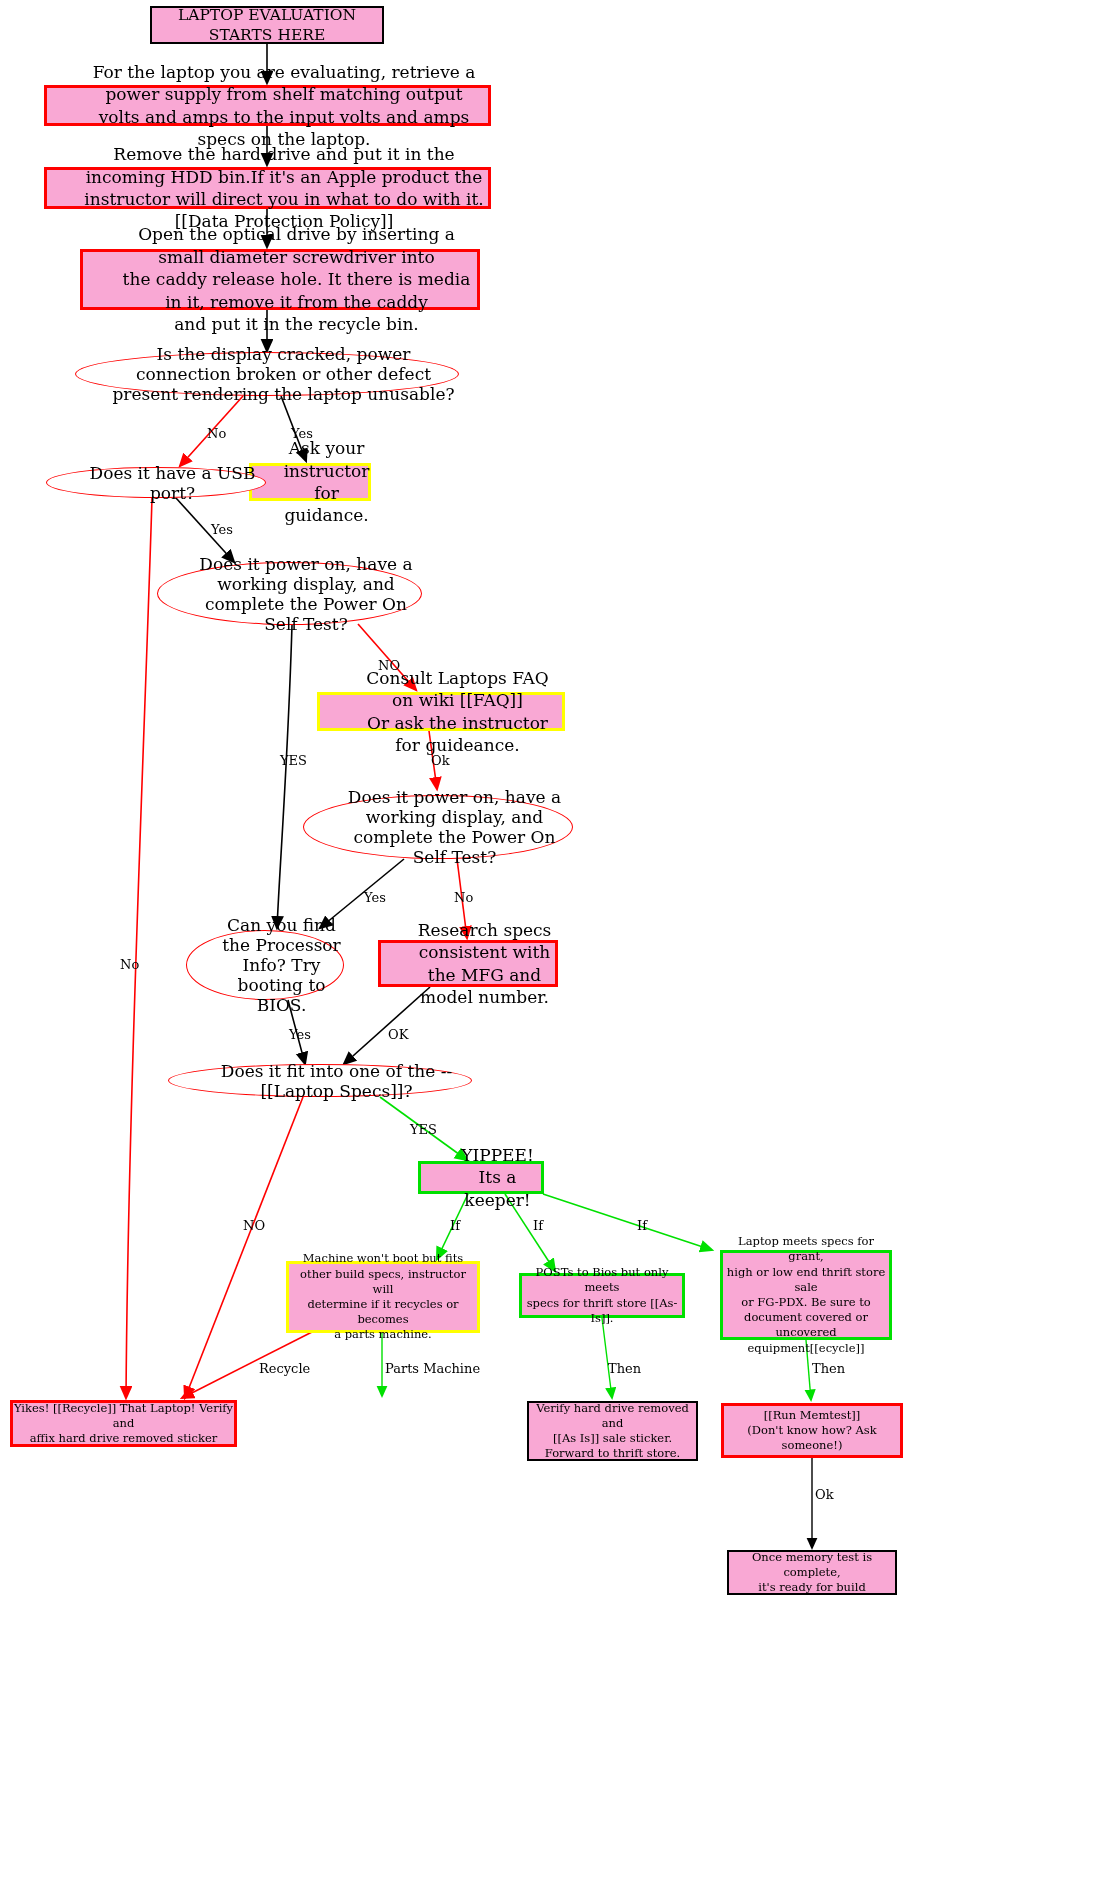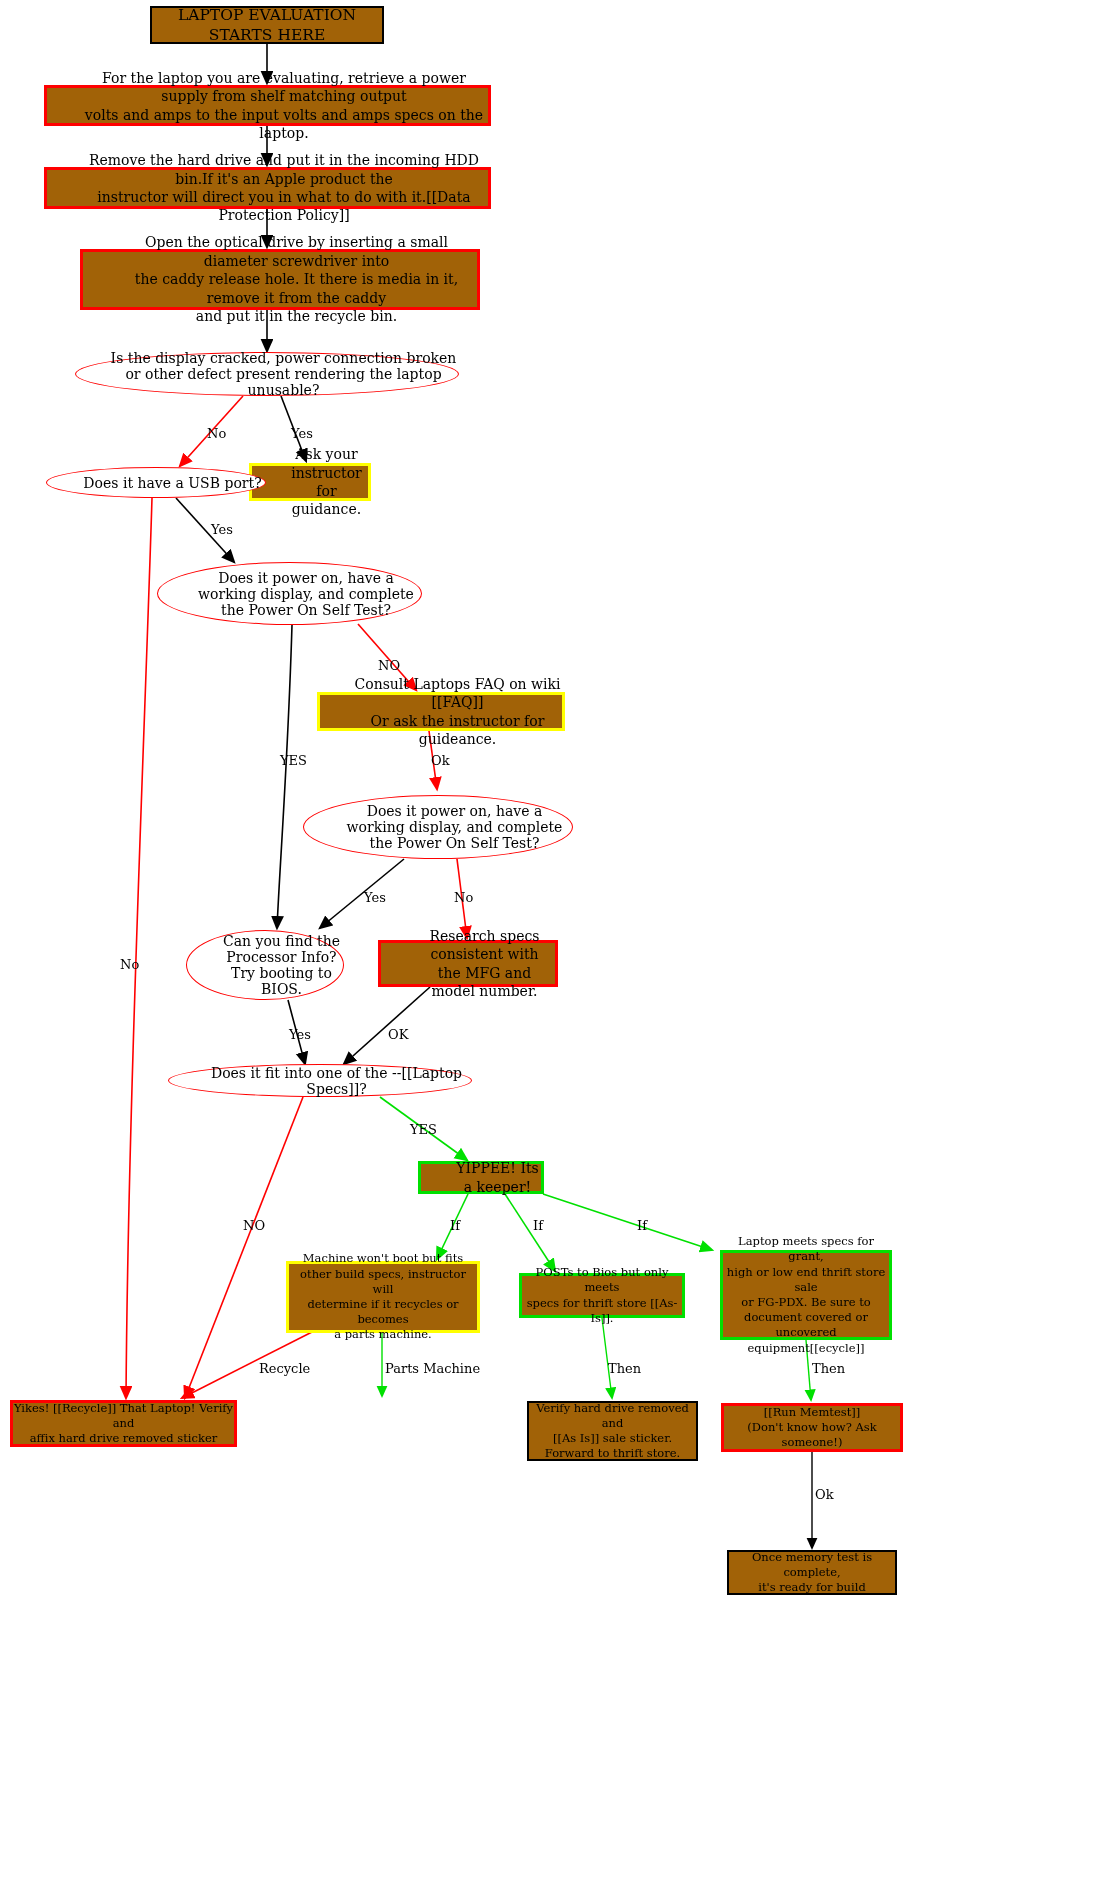--- a/index.html
+++ b/index.html
@@ -1,30 +1,30 @@
 <!DOCTYPE html>
 <html><head>
 <meta charset="utf-8">
 <style>
   html,body{margin:0;padding:0;background:#ffffff;}
   body{font-family:"DejaVu Serif", serif;}
   #canvas{position:relative;width:1093px;height:1877px;background:#fff;overflow:hidden;}
   #wires{position:absolute;left:0;top:0;width:1093px;height:1877px;}
-  .node{position:absolute;box-sizing:border-box;display:flex;align-items:center;justify-content:center;text-align:center;background:#a16207;}
+  .node{position:absolute;box-sizing:border-box;display:flex;align-items:center;justify-content:center;text-align:center;background:#f9a8d4;}
   .node .txt{display:block;line-height:1.32;white-space:pre-line;}
   .box{border-style:solid;}
   .b-black{border:2px solid #000000;}
   .b-red{border:3px solid #ff0000;}
   .b-yellow{border:3px solid #ffff00;}
   .b-green{border:3px solid #00e000;}
   .ellipse{position:absolute;display:flex;align-items:center;justify-content:center;text-align:center;
            border:1.6px solid #ff0000;border-radius:50%;background:#fff;box-sizing:border-box;}
   .elabel{position:absolute;font-size:13px;color:#000;white-space:nowrap;}
   .fs15{font-size:15.5px;}
-  .fs12{font-size:14px;padding-left:33px;}
+  .fs12{font-size:17px;padding-left:33px;}
   .fs11{font-size:11.5px;}
 </style>
 </head>
 <body>
 
 <div id="canvas">
 
   <svg id="wires" viewBox="0 0 1093 1877">
     <defs>
       <marker id="ahB" markerWidth="10" markerHeight="10" refX="7.5" refY="4" orient="auto">
@@ -204,21 +204,21 @@
 affix hard drive removed sticker</span>
   </div>
 
 
   <div class="node box b-black" style="left:527px;top:1401px;width:171px;height:60px;">
     <span class="txt fs11">Verify hard drive removed and
 [[As Is]] sale sticker.
 Forward to thrift store.</span>
   </div>
 
-  <div class="node box b-red" style="left:721px;top:1403px;width:182px;height:49px;">
+  <div class="node box b-red" style="left:721px;top:1403px;width:182px;height:55px;">
     <span class="txt fs11">[[Run Memtest]]
 (Don't know how?  Ask someone!)</span>
   </div>
   <span class="elabel" style="left:815px;top:1487px;">Ok</span>
 
   <div class="node box b-black" style="left:727px;top:1550px;width:170px;height:45px;">
     <span class="txt fs11">Once memory test is complete,
 it's ready for build</span>
   </div>
 

